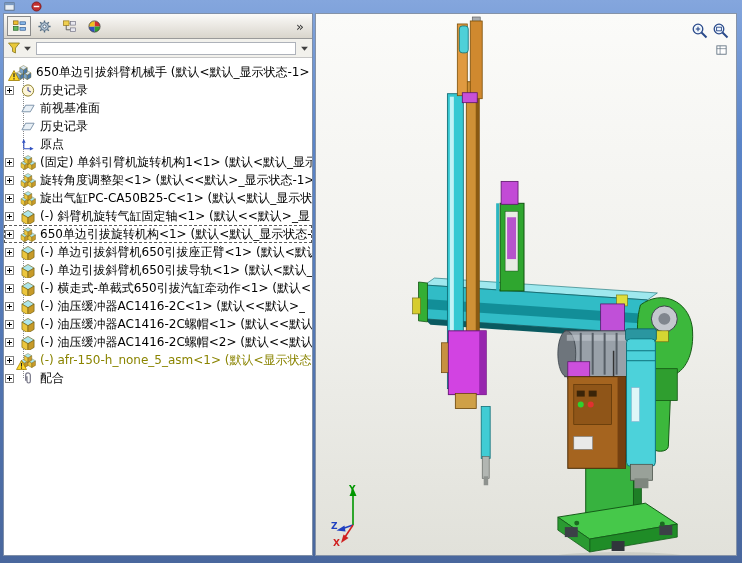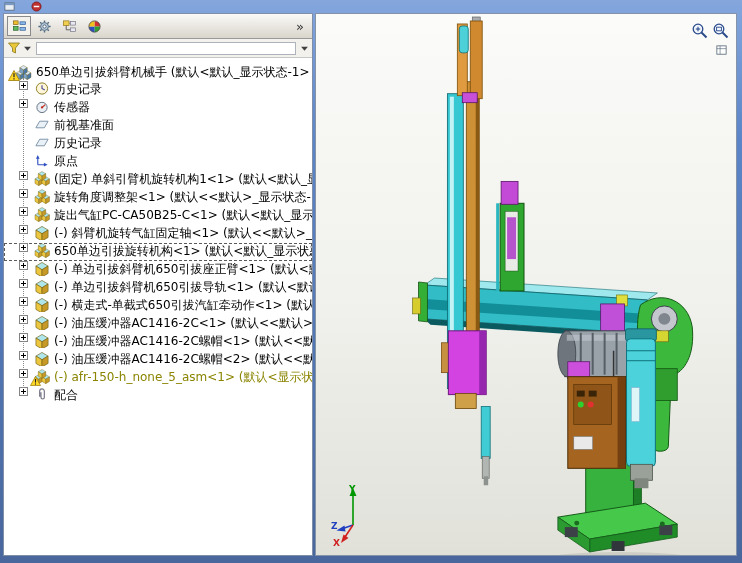--- a/index.html
+++ b/index.html
@@ -28,21 +28,21 @@
   .f-caret svg{width:100%;height:100%}
   .filter-field{flex:1;height:13px;background:#fff;border:1px solid #aeb2ba;margin:0 2px}
   
   .tree{flex:1;position:relative;font-size:12px;color:#000;overflow:hidden;padding-top:5px;background:#fff}
   .tree-root-row{height:18px;display:flex;align-items:center;padding-left:4px;white-space:nowrap}
   .root-warn{position:relative;width:12px;height:11px;margin:6px -5px 0 0;z-index:2}
   .root-warn svg,.root-icon svg{width:100%;height:100%;display:block}
   .root-icon{width:17px;height:15px;margin-right:4px}
   .tree-children{position:relative}
   .tree-children::before{content:"";position:absolute;left:19px;top:-3px;bottom:9px;border-left:1px dotted #8a8a8a}
-  .tree-row{height:18px;display:flex;padding-left:14px;white-space:nowrap;position:relative}
+  .tree-row{height:18px;display:flex;align-items:center;white-space:nowrap;position:relative}
   .expbox{flex:0 0 9px;width:9px;height:9px;margin:0 6px 0 1px;display:inline-flex;background:#fff;position:relative;z-index:1}
   .expbox svg{width:9px;height:9px}
   .expspace{flex:0 0 16px;width:16px}
   .ticon{flex:0 0 16px;width:16px;height:15px;margin-right:4px;position:relative;z-index:1}
   .ticon svg{width:100%;height:100%;display:block}
   .woverlay{position:absolute;left:-4px;bottom:-2px;width:11px;height:10px;z-index:2}
   .woverlay svg{width:100%;height:100%}
   .tlabel{overflow:hidden}
   .tree-row.focused{outline:1px dashed #5a5a5a;outline-offset:-1px}
   .tree-row.muted .tlabel{color:#8a8400}
@@ -178,37 +178,20 @@
           </span>
           <span class="ticon">
             <svg viewBox="0 0 16 16">
               <circle cx="8" cy="8" r="6" fill="#fdf6d8" stroke="#8a7a20"></circle>
               <path d="M8 4.5 V8 L11 9.5" stroke="#4a4a9a" stroke-width="1.2" fill="none"></path>
             </svg>
           </span>
           <span class="tlabel">历史记录</span>
         </div>
         <div class="tree-row">
-          <span class="expbox">
-            <svg viewBox="0 0 9 9">
-              <rect x="0.5" y="0.5" width="8" height="8" fill="#ffffff" stroke="#848484"></rect>
-              <line x1="2" y1="4.5" x2="7" y2="4.5" stroke="#000000"></line>
-              <line x1="4.5" y1="2" x2="4.5" y2="7" stroke="#000000"></line>
-            </svg>
-          </span>
-          <span class="ticon">
-            <svg viewBox="0 0 16 16">
-              <circle cx="8" cy="9" r="5.5" fill="#e8eef4" stroke="#607080"></circle>
-              <path d="M8 9 L11.5 6" stroke="#c03020" stroke-width="1.3"></path>
-              <circle cx="8" cy="9" r="1.2" fill="#c03020"></circle>
-            </svg>
-          </span>
-          <span class="tlabel">传感器</span>
-        </div>
-        <div class="tree-row">
           <span class="expspace"></span>
           <span class="ticon">
             <svg viewBox="0 0 16 16">
               <polygon points="1.5,11.5 5.5,4.5 14.5,4.5 10.5,11.5" fill="#e9f0f6" stroke="#7a90a8"></polygon>
             </svg>
           </span>
           <span class="tlabel">前视基准面</span>
         </div>
         <div class="tree-row">
           <span class="expspace"></span>

